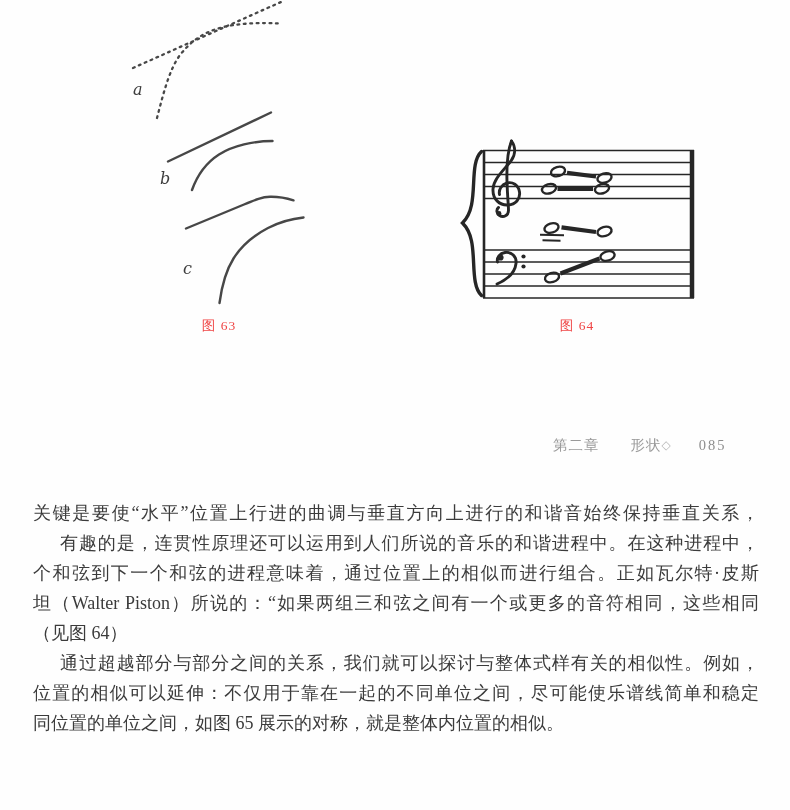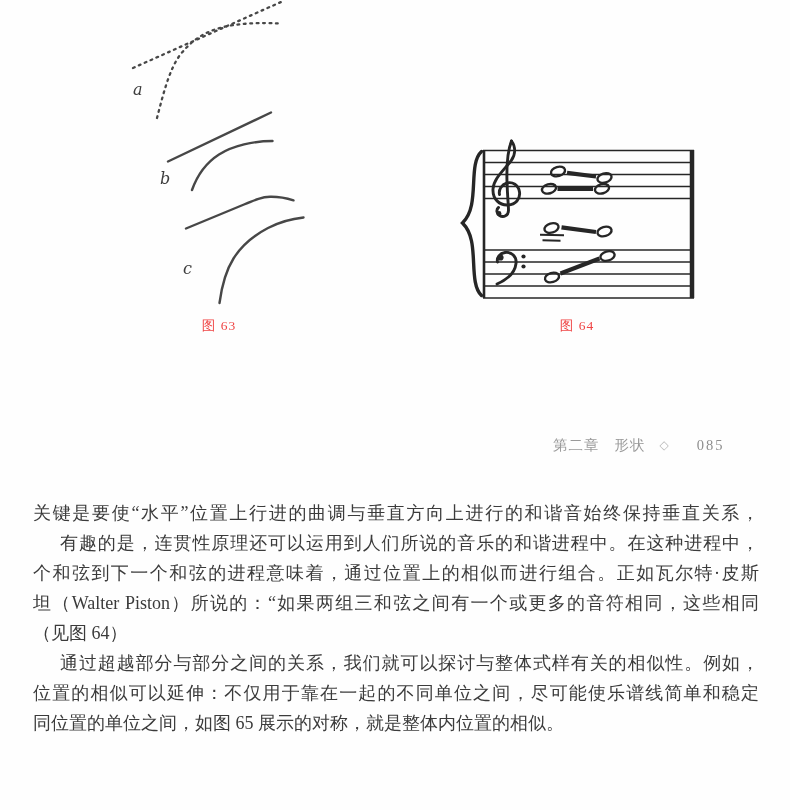--- a/index.html
+++ b/index.html
@@ -13,22 +13,22 @@
     font-family:"DejaVu Serif","Liberation Serif",serif;
   }
   .caption{
     position:absolute;width:74px;text-align:center;font-size:13.5px;color:#ef4444;
     letter-spacing:1px;
   }
   .runhead{
     position:absolute;left:553px;top:436px;display:flex;align-items:center;
     font-size:14.5px;color:#9a9a9a;letter-spacing:1px;white-space:nowrap;
   }
-  .runhead .chap{margin-right:15px;}
-  .runhead .sect{margin-right:14px;}
+  .runhead .chap{margin-right:31px;}
+  .runhead .sect{}
   .runhead .diamond{margin-right:27px;color:#b9b9b9;font-size:12px;}
   .runhead .pageno{color:#8e8e8e;letter-spacing:2px;text-align:center;}
   .bodytext{
     position:absolute;left:33px;top:498px;width:726px;
     font-size:18px;line-height:30px;color:#3b3b3b;
   }
   .bline{
     text-align:justify;text-align-last:justify;height:30px;overflow:visible;
   }
   .bline.indent{text-indent:1.5em;}

